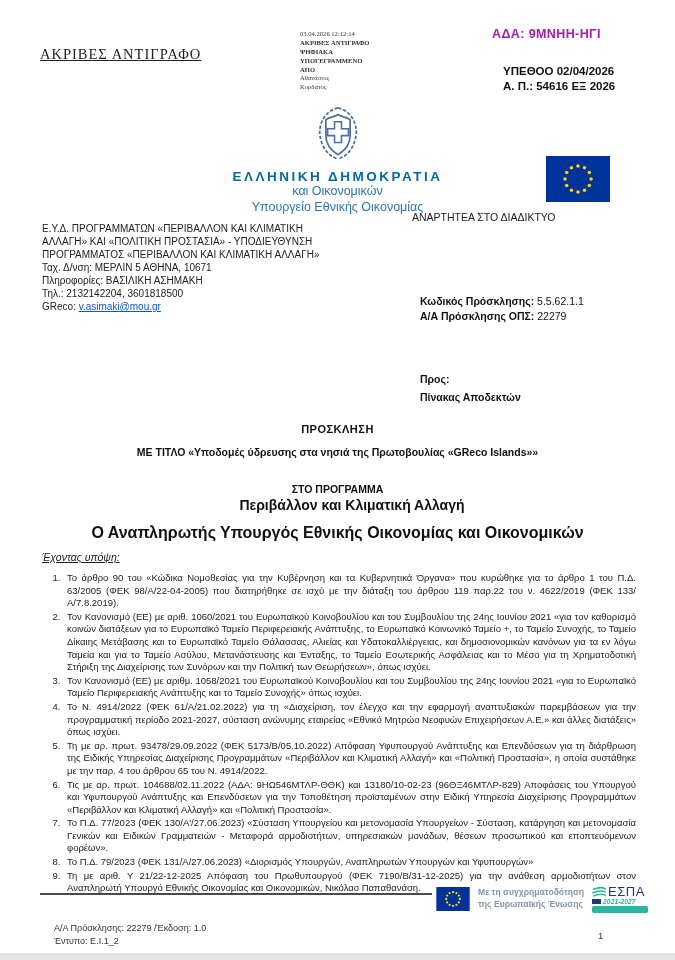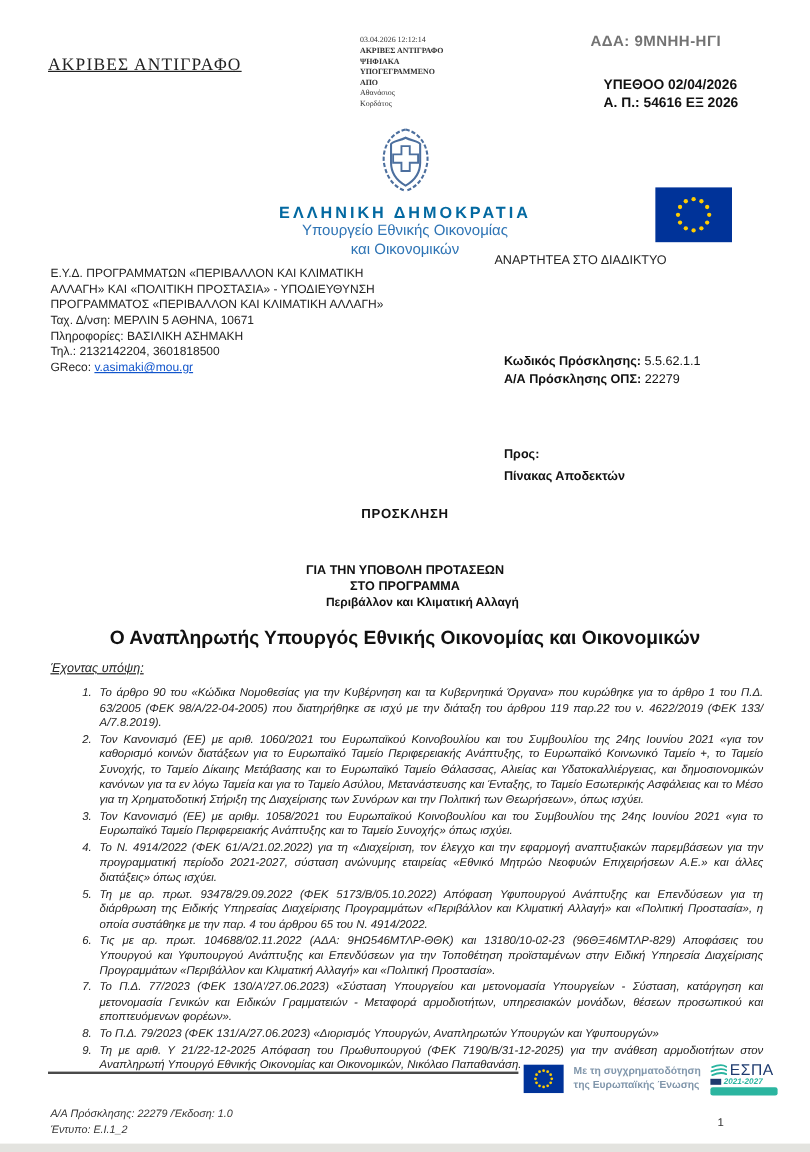--- a/index.html
+++ b/index.html
@@ -8,21 +8,21 @@
     font-family:"Liberation Sans",sans-serif;color:#1a1a1a;overflow:hidden;
     box-shadow:0 0 4px rgba(0,0,0,.15);
   }
   .abs{position:absolute;}
   
   .stamp-left{left:40px;top:46px;font-family:"Liberation Serif",serif;font-size:14.5px;
     letter-spacing:1px;text-decoration:underline;color:#222;}
   .digital-stamp{left:300px;top:30px;width:140px;font-family:"Liberation Serif",serif;
     font-size:6.6px;line-height:1.35;color:#333;}
   .digital-stamp .b{font-weight:bold;}
-  .ada{left:492px;top:27px;font-size:12.5px;font-weight:bold;letter-spacing:.4px;color:#737373;}
+  .ada{left:492px;top:27px;font-size:12.5px;font-weight:bold;letter-spacing:.4px;color:#a21caf;}
   .protocol{left:503px;top:64px;font-size:11.5px;font-weight:bold;line-height:1.32;color:#111;}
   
   .emblem-block{left:0;right:0;top:104px;text-align:center;}
   .republic{font-size:13.5px;font-weight:bold;letter-spacing:2.5px;color:#0369a1;margin-top:3px;}
   .ministry{font-size:12.5px;color:#2e74b5;line-height:1.25;}
   
   .eu-flag-main{left:546px;top:156px;}
   .anartitea{left:412px;top:211px;font-size:10.5px;color:#222;}
   
   .sender{left:42px;top:222px;width:340px;font-size:10px;line-height:1.3;color:#222;}
@@ -30,39 +30,39 @@
   
   .codes{left:420px;top:294px;font-size:10.5px;line-height:1.4;color:#111;}
   .codes .lbl{font-weight:bold;}
   .pros{left:420px;top:370px;font-size:10.5px;font-weight:bold;line-height:1.75;color:#111;}
   
   .ctr{left:0;right:0;text-align:center;font-weight:bold;color:#111;}
   .t-prosklisi{top:423px;font-size:11px;letter-spacing:.5px;}
   .t-title{top:446px;font-size:10.5px;}
   .t-l1{top:469px;font-size:10.5px;}
   .t-l2{top:483px;font-size:10.5px;}
-  .t-l3{top:497px;font-size:10px;padding-left:29px;}
+  .t-l3{top:497px;font-size:14px;padding-left:29px;}
   .t-minister{top:524px;font-size:16px;}
   .having{left:42px;top:551px;font-size:10.5px;text-decoration:underline;color:#222;font-style:italic;}
   
   .legal{left:42px;top:572px;width:594px;}
   .legal ol{margin:0;padding:0 0 0 21px;font-size:9.5px;line-height:12.6px;text-align:justify;color:#222;}
-  .legal li{margin:0 0 1px 16px;padding-left:4px;font-style:italic;}
+  .legal li{margin:0 0 1px 0;padding-left:4px;}
   
   .footer-rule{left:40px;top:893px;width:392px;border-top:2px solid #4a4a4a;height:0;}
   .footer-logos{left:436px;top:884px;display:flex;align-items:center;gap:8px;}
   .cofinance{font-size:8.6px;font-weight:bold;color:#8096ab;line-height:1.3;white-space:nowrap;}
   .espa{display:flex;flex-direction:column;align-items:flex-start;width:58px;}
   .espa-top{display:flex;align-items:center;gap:2px;}
   .espa-word{font-size:13px;font-weight:normal;color:#1d3a6e;letter-spacing:.5px;}
   .espa-mid{display:flex;align-items:center;gap:2px;margin-top:-1px;}
   .espa-flag{width:9px;height:5px;background:#1d3a6e;display:inline-block;}
   .espa-years{font-size:6.8px;font-weight:bold;font-style:italic;color:#2bb5a0;}
   .espa-bar{width:56px;height:7px;background:#2bb5a0;border-radius:2px;margin-top:1px;}
-  .footer-refs{left:42px;top:922px;font-size:9px;line-height:1.4;color:#333;font-style:italic;}
+  .footer-refs{left:54px;top:922px;font-size:9px;line-height:1.4;color:#333;}
   .page-num{left:598px;top:930px;font-size:9.5px;color:#333;}
   .bottom-strip{left:0;right:0;bottom:0;height:7px;background:#e3e3df;}
 </style>
 </head>
 <body>
 
 <div class="page">
 
   <div class="abs stamp-left">ΑΚΡΙΒΕΣ ΑΝΤΙΓΡΑΦΟ</div>
 
@@ -86,22 +86,22 @@
   <div class="abs emblem-block">
     <svg width="52" height="58" viewBox="0 0 60 66">
       <g fill="none" stroke="#4c6f9e" stroke-width="2">
         <path d="M30,4 C13,8 6,26 10,40 C13,52 20,60 30,63" stroke-dasharray="4,2"></path>
         <path d="M30,4 C47,8 54,26 50,40 C47,52 40,60 30,63" stroke-dasharray="4,2"></path>
         <path d="M30,12 C36,15 42,15 44,18 L44,36 C44,47 37,54 30,58 C23,54 16,47 16,36 L16,18 C18,15 24,15 30,12 Z" fill="#ffffff"></path>
         <path d="M26,20 L34,20 L34,28 L42,28 L42,36 L34,36 L34,44 L26,44 L26,36 L18,36 L18,28 L26,28 Z" stroke-width="1.8"></path>
       </g>
     </svg>
     <div class="republic">ΕΛΛΗΝΙΚΗ ΔΗΜΟΚΡΑΤΙΑ</div>
+    <div class="ministry">και Οικονομικών</div>
     <div class="ministry">Υπουργείο Εθνικής Οικονομίας</div>
-    <div class="ministry">και Οικονομικών</div>
   </div>
 
   <div class="abs eu-flag-main">
     <svg width="64" height="46" viewBox="0 0 64 46">
       <rect width="64" height="46" fill="#003399"></rect>
       <g fill="#ffcc00">
         <circle cx="32" cy="10" r="1.8"></circle>
           <circle cx="38.5" cy="11.7" r="1.8"></circle>
         <circle cx="43.3" cy="16.5" r="1.8"></circle>
           <circle cx="45" cy="23" r="1.8"></circle>
@@ -133,21 +133,21 @@
     <div><span class="lbl">Κωδικός Πρόσκλησης: </span><span>5.5.62.1.1</span></div>
     <div><span class="lbl">Α/Α Πρόσκλησης ΟΠΣ: </span><span>22279</span></div>
   </div>
 
   <div class="abs pros">
     <div>Προς:</div>
     <div>Πίνακας Αποδεκτών</div>
   </div>
 
   <div class="abs ctr t-prosklisi">ΠΡΟΣΚΛΗΣΗ</div>
-  <div class="abs ctr t-l1">ΓΙΑ ΤΗΝ ΥΠΟΒΟΛΗ ΠΡΟΤΑΣΕΩΝ</div>
+  <div class="abs ctr t-title">ΜΕ ΤΙΤΛΟ «Υποδομές ύδρευσης στα νησιά της Πρωτοβουλίας «GReco Islands»»</div>
   <div class="abs ctr t-l2">ΣΤΟ ΠΡΟΓΡΑΜΜΑ</div>
   <div class="abs ctr t-l3">Περιβάλλον και Κλιματική Αλλαγή</div>
   <div class="abs ctr t-minister">Ο Αναπληρωτής Υπουργός Εθνικής Οικονομίας και Οικονομικών</div>
   <div class="abs having">Έχοντας υπόψη:</div>
 
   <div class="abs legal">
     <ol>
       <li>Το άρθρο 90 του «Κώδικα Νομοθεσίας για την Κυβέρνηση και τα Κυβερνητικά Όργανα» που κυρώθηκε για το άρθρο 1 του Π.Δ. 63/2005 (ΦΕΚ 98/Α/22-04-2005) που διατηρήθηκε σε ισχύ με την διάταξη του άρθρου 119 παρ.22 του ν. 4622/2019 (ΦΕΚ 133/Α/7.8.2019).</li>
       <li>Τον Κανονισμό (ΕΕ) με αριθ. 1060/2021 του Ευρωπαϊκού Κοινοβουλίου και του Συμβουλίου της 24ης Ιουνίου 2021 «για τον καθορισμό κοινών διατάξεων για το Ευρωπαϊκό Ταμείο Περιφερειακής Ανάπτυξης, το Ευρωπαϊκό Κοινωνικό Ταμείο +, το Ταμείο Συνοχής, το Ταμείο Δίκαιης Μετάβασης και το Ευρωπαϊκό Ταμείο Θάλασσας, Αλιείας και Υδατοκαλλιέργειας, και δημοσιονομικών κανόνων για τα εν λόγω Ταμεία και για το Ταμείο Ασύλου, Μετανάστευσης και Ένταξης, το Ταμείο Εσωτερικής Ασφάλειας και το Μέσο για τη Χρηματοδοτική Στήριξη της Διαχείρισης των Συνόρων και την Πολιτική των Θεωρήσεων», όπως ισχύει.</li>
       <li>Τον Κανονισμό (ΕΕ) με αριθμ. 1058/2021 του Ευρωπαϊκού Κοινοβουλίου και του Συμβουλίου της 24ης Ιουνίου 2021 «για το Ευρωπαϊκό Ταμείο Περιφερειακής Ανάπτυξης και το Ταμείο Συνοχής» όπως ισχύει.</li>

